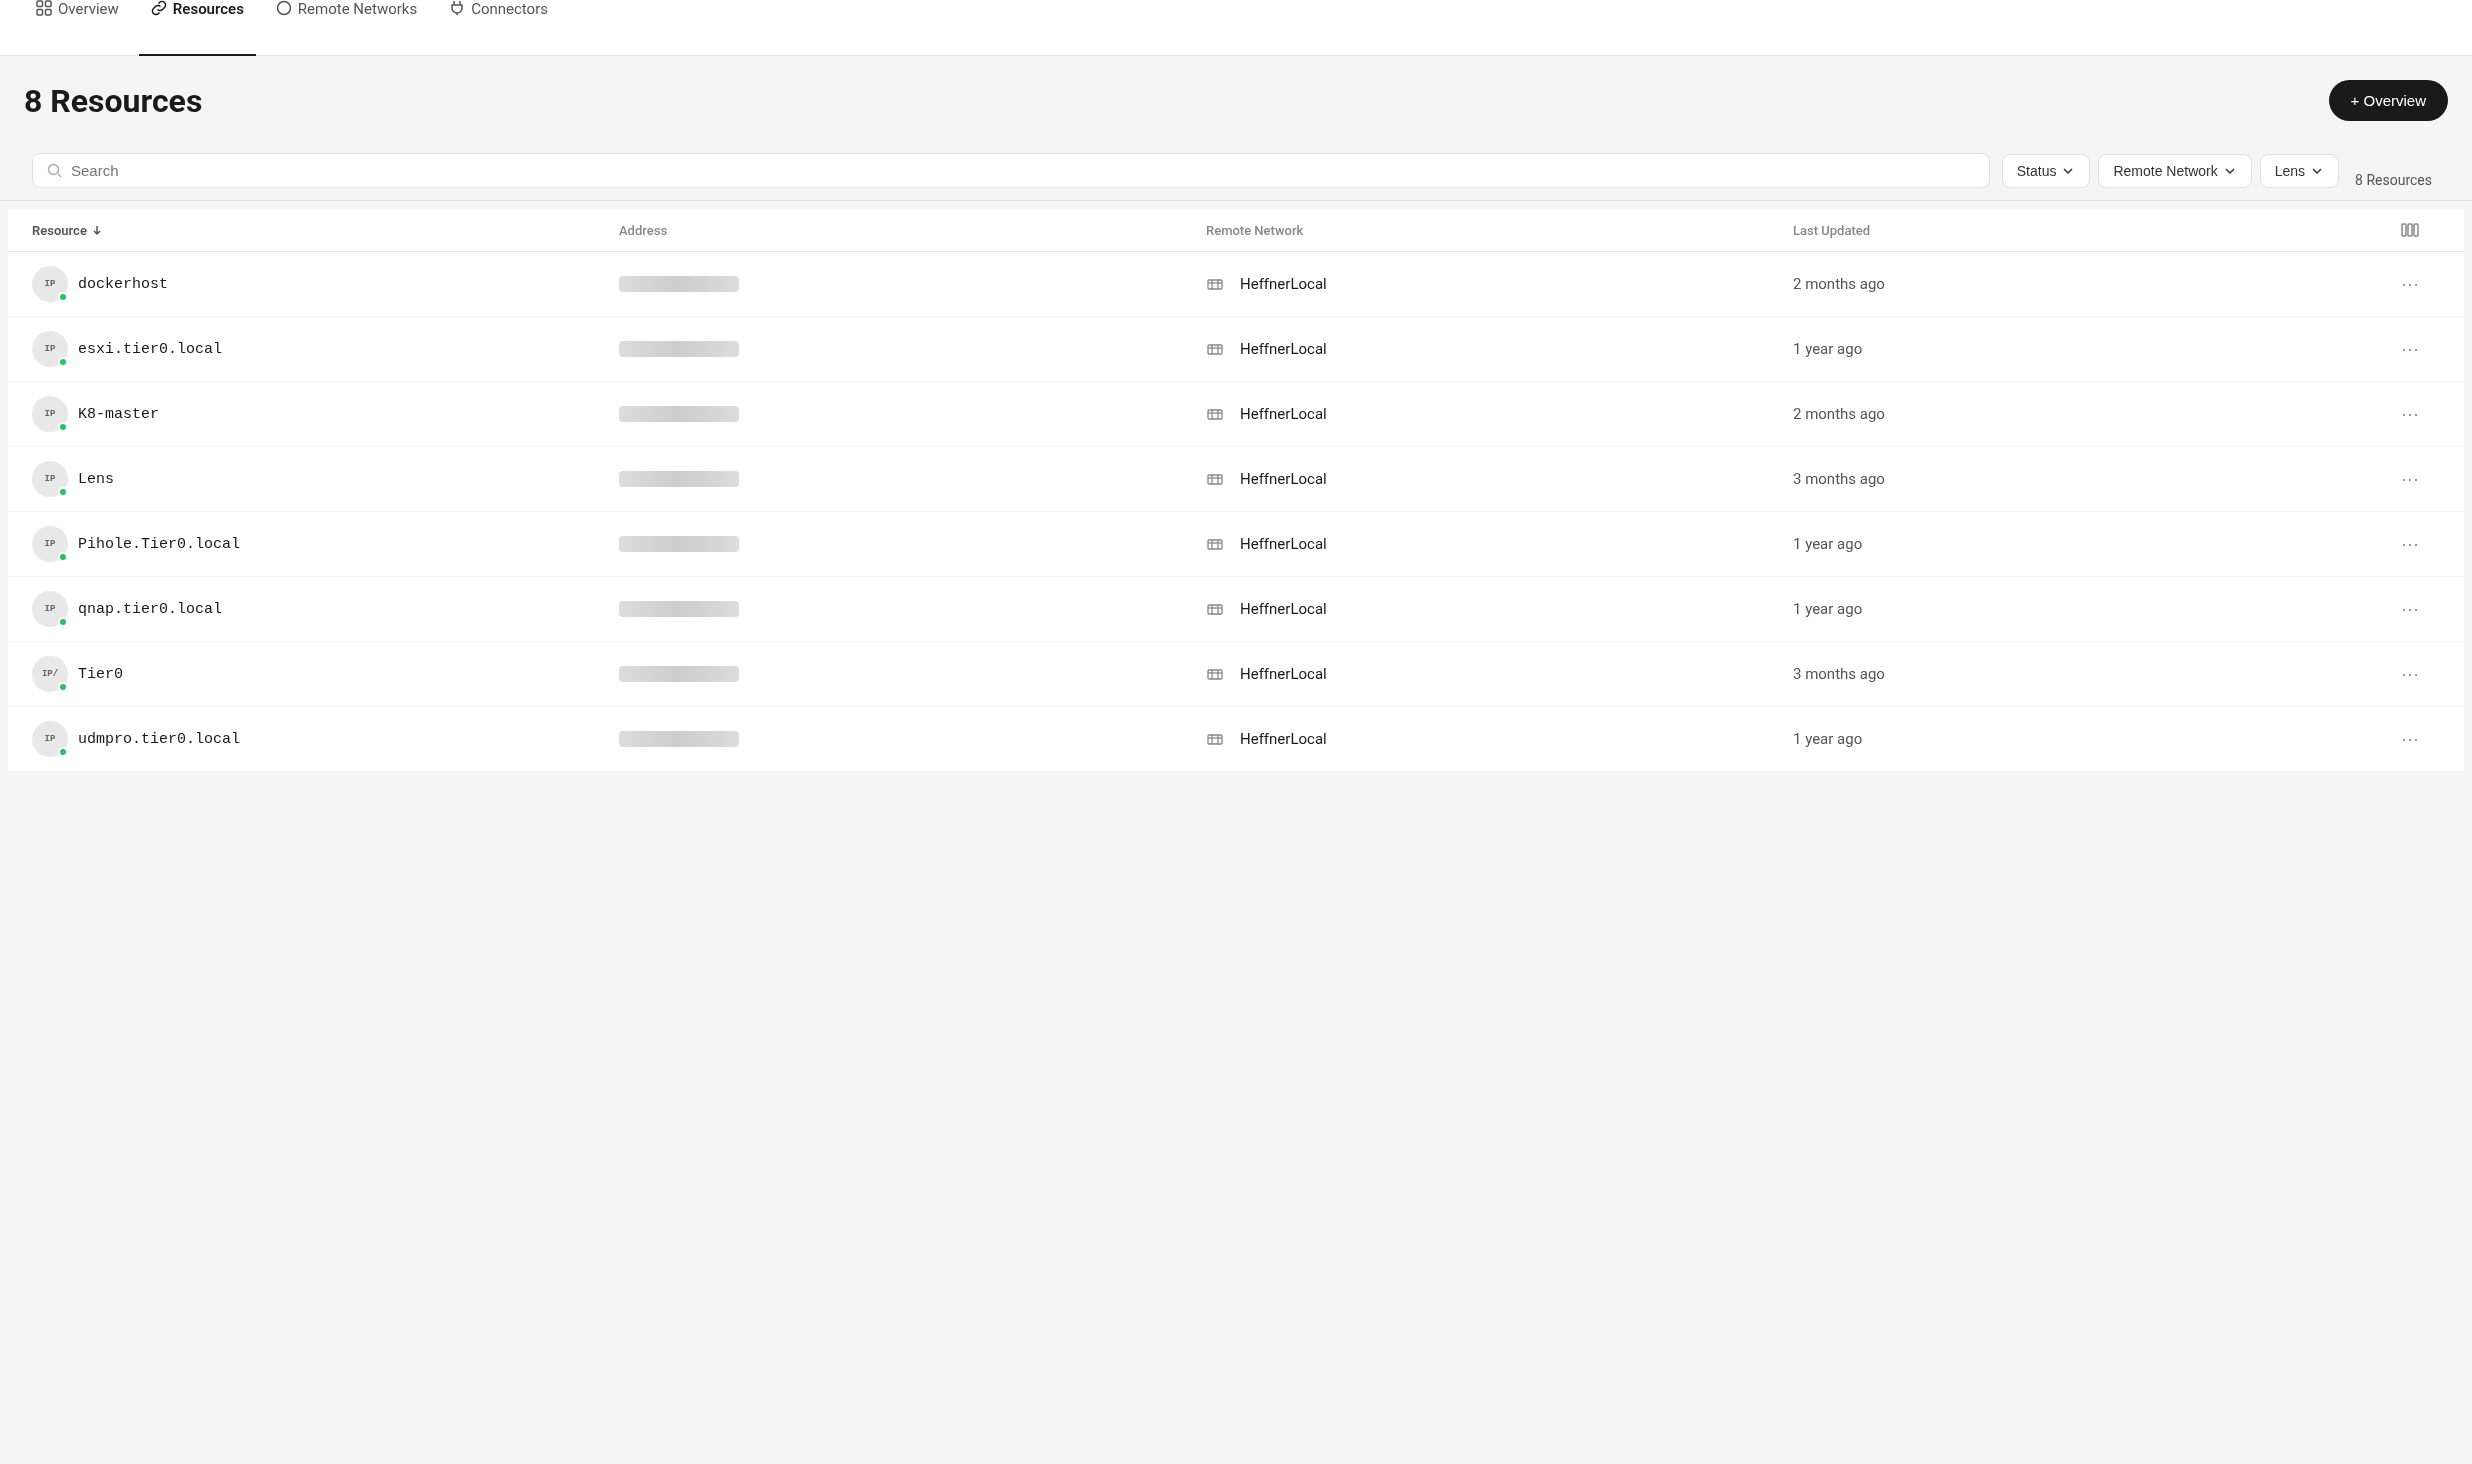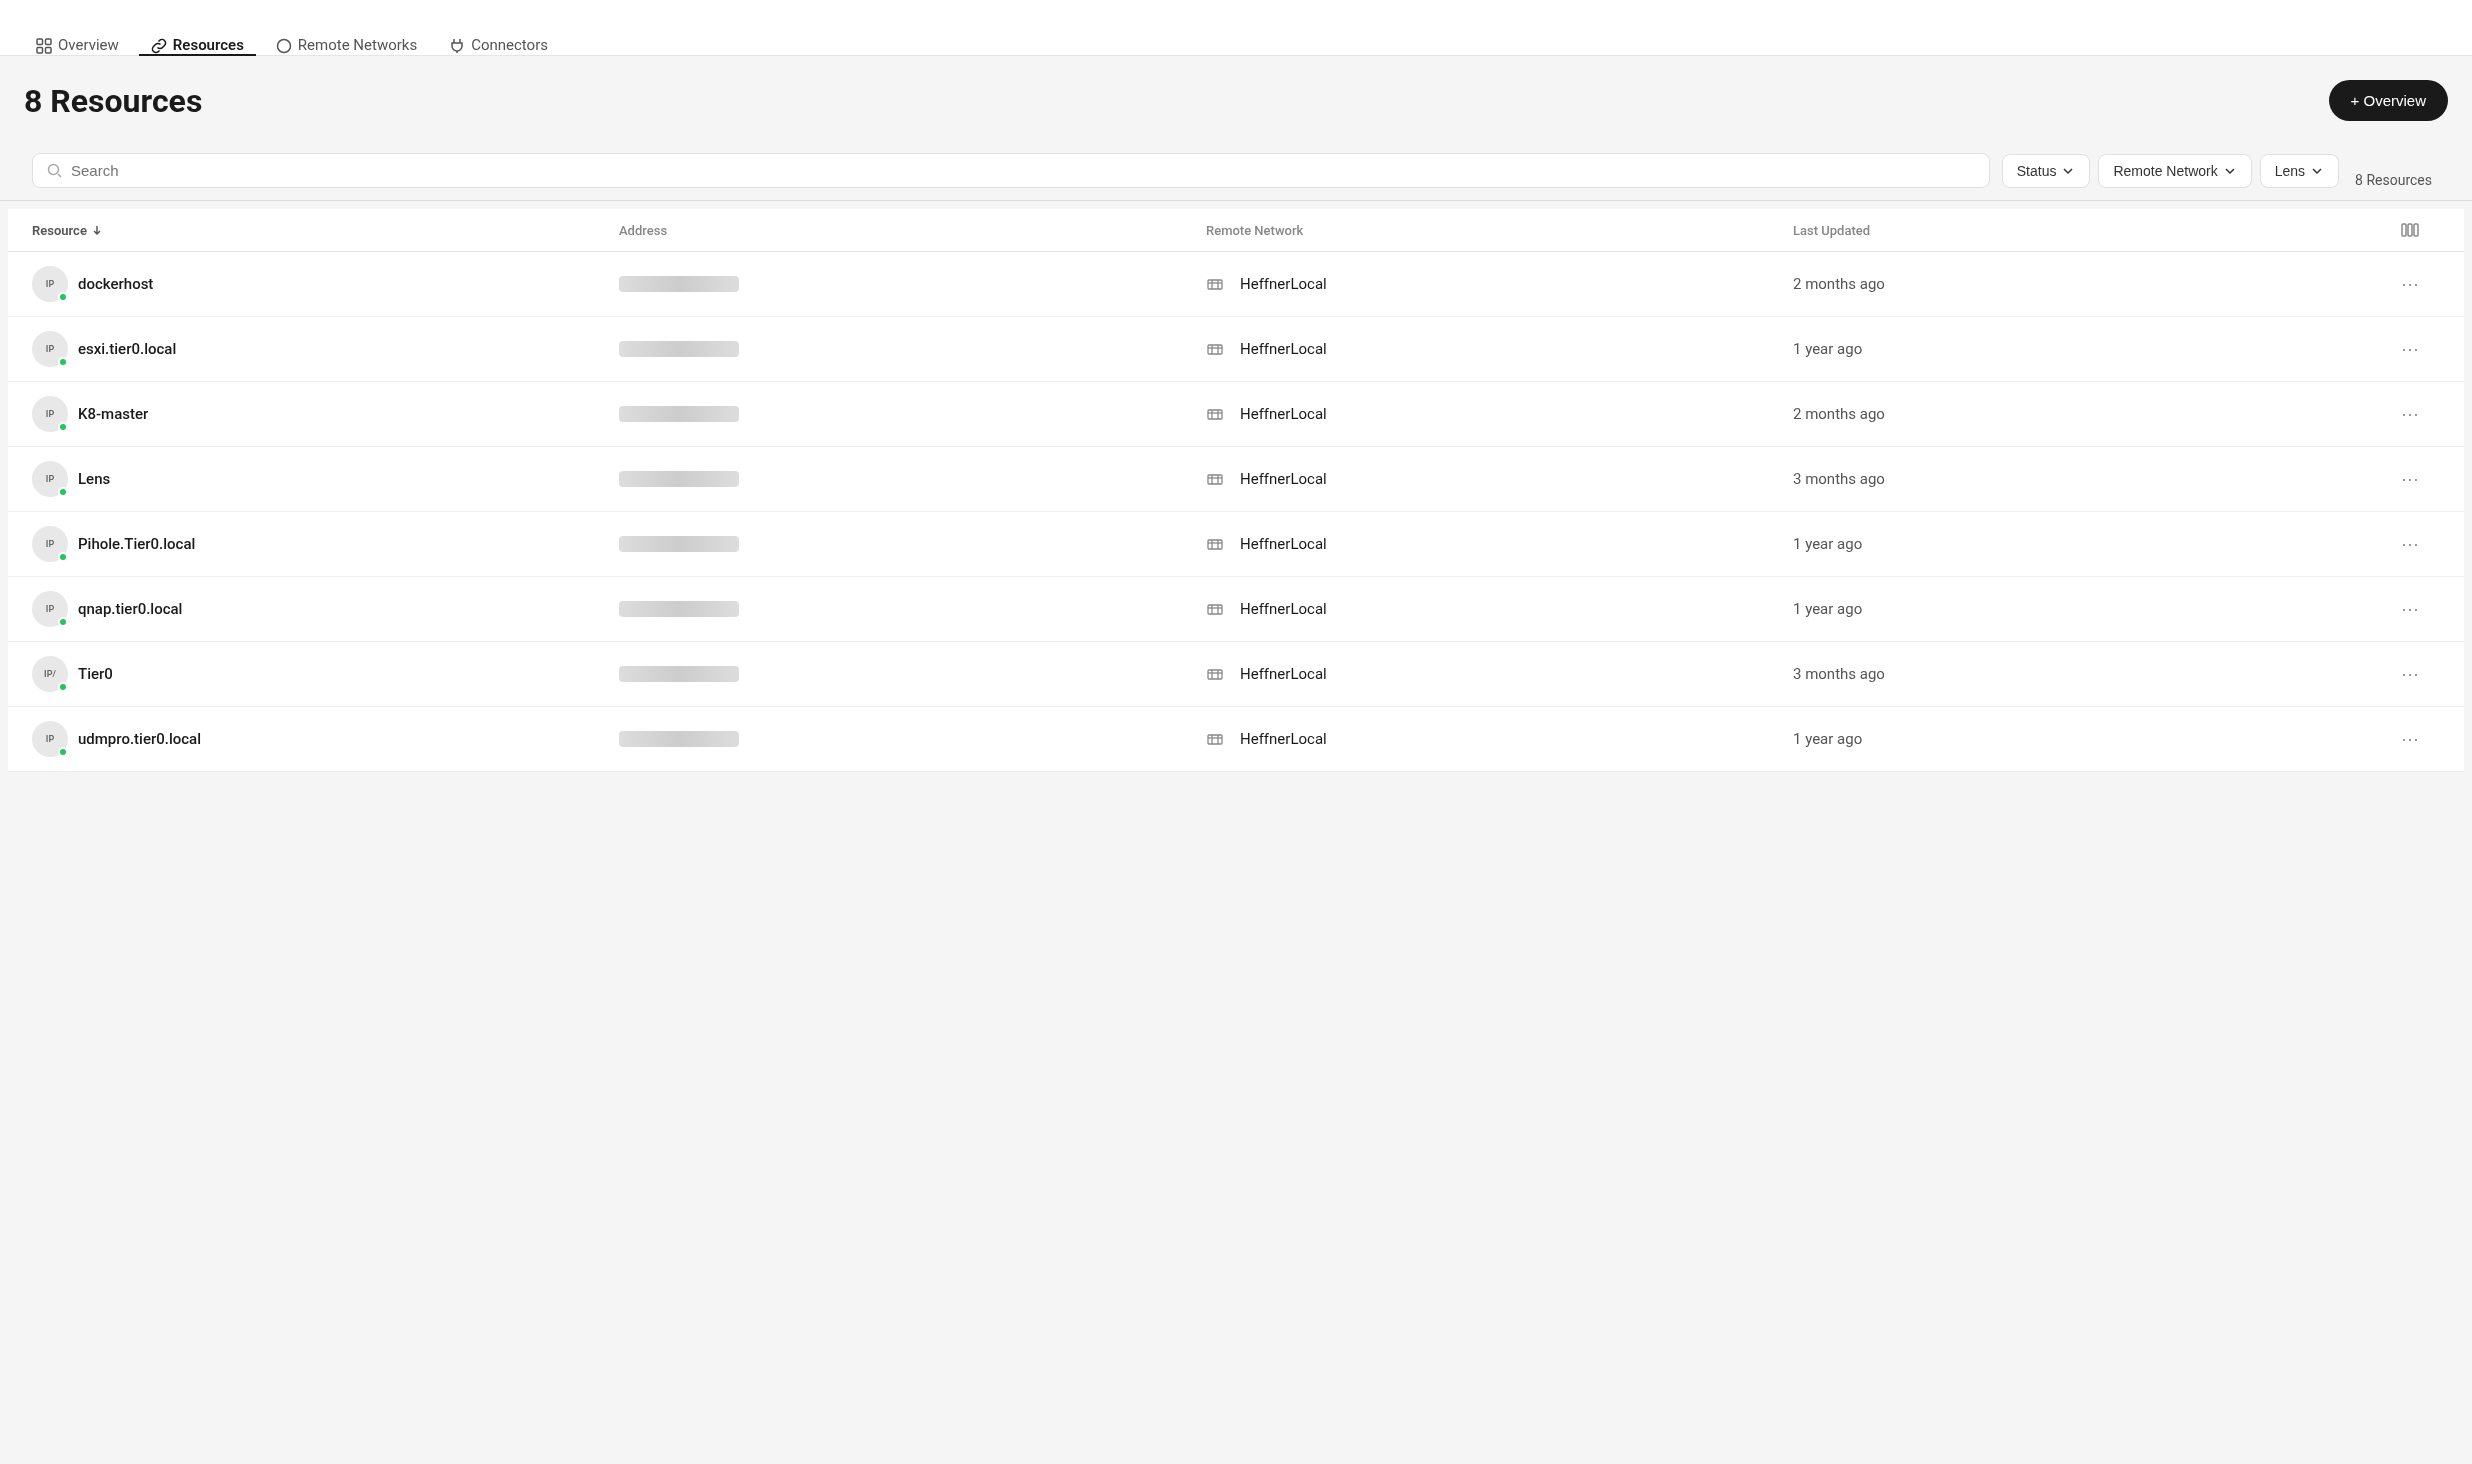--- a/index.html
+++ b/index.html
@@ -1,19 +1,19 @@
 <!DOCTYPE html>
 <html><head>
   <meta charset="utf-8">
   <style>
     * { box-sizing: border-box; margin: 0; padding: 0; }
     body { font-family: -apple-system, BlinkMacSystemFont, 'Segoe UI', Roboto, sans-serif; background: #f5f5f5; color: #1a1a1a; font-size: 15px; }
 
     .top-nav { display: flex; align-items: center; gap: 8px; padding: 0 24px; background: #fff; border-bottom: 1px solid #e5e5e5; height: 56px; }
-    .nav-item { display: flex; align-items: flex-end; gap: 6px; padding: 0 12px; height: 56px; cursor: pointer; color: #555; font-size: 15px; text-decoration: none; white-space: nowrap; border-bottom: 2px solid transparent; }
+    .nav-item { display: flex; align-items: flex-start; gap: 6px; padding: 0 12px; height: 56px; cursor: pointer; color: #555; font-size: 15px; text-decoration: none; white-space: nowrap; border-bottom: 2px solid transparent; }
     .nav-item.active { color: #1a1a1a; font-weight: 600; border-bottom: 2px solid #1a1a1a; }
     .nav-item svg { width: 16px; height: 16px; }
 
     .page-header { display: flex; align-items: center; justify-content: space-between; padding: 24px 24px 20px; background: #f5f5f5; }
     .page-title { font-size: 32px; font-weight: 700; color: #1a1a1a; }
     .add-btn { display: flex; align-items: center; gap: 6px; background: #1a1a1a; color: #fff; border: none; border-radius: 24px; padding: 12px 22px; font-size: 15px; font-weight: 500; cursor: pointer; }
 
     .filter-bar { display: flex; align-items: center; padding: 12px 32px; background: #f5f5f5; gap: 12px; border-bottom: 1px solid #ddd; }
     .search-box { display: flex; align-items: center; gap: 8px; flex: 1; background: #fff; border: 1px solid #e0e0e0; border-radius: 8px; padding: 8px 14px; }
     .search-box input { border: none; outline: none; font-size: 15px; color: #555; flex: 1; background: transparent; }
@@ -21,21 +21,21 @@
     .filter-btn { display: flex; align-items: center; gap: 5px; padding: 8px 14px; background: #fff; border: 1px solid #e0e0e0; border-radius: 8px; cursor: pointer; font-size: 14px; color: #333; white-space: nowrap; }
     .filter-btn svg { width: 14px; height: 14px; }
     .resources-count { font-size: 14px; color: #555; white-space: nowrap; padding: 0 8px; }
 
     .table-container { background: #fff; margin: 8px; }
     .table-header { display: grid; grid-template-columns: 2fr 2fr 2fr 2fr 60px; padding: 12px 24px; border-bottom: 1px solid #e5e5e5; align-items: center; }
     .col-header { font-size: 13px; color: #888; font-weight: 500; display: flex; align-items: center; gap: 4px; }
     .col-header.sortable { cursor: pointer; color: #555; font-weight: 600; }
     .table-row { display: grid; grid-template-columns: 2fr 2fr 2fr 2fr 60px; padding: 14px 24px; border-bottom: 1px solid #f0f0f0; align-items: center; }
 
-    .resource-cell { display: flex; align-items: center; gap: 10px; }
+    .resource-cell { display: flex; align-items: center; gap: 10px; font-family: Liberation Mono, monospace; }
     .avatar { width: 36px; height: 36px; border-radius: 50%; background: #e8e8e8; display: flex; align-items: center; justify-content: center; font-size: 10px; font-weight: 600; color: #555; position: relative; flex-shrink: 0; }
     .status-dot { width: 10px; height: 10px; border-radius: 50%; background: #22c55e; position: absolute; bottom: 0; right: 0; border: 2px solid #fff; }
     .resource-name { font-size: 15px; font-weight: 500; color: #1a1a1a; }
 
     .address-cell { display: flex; align-items: center; }
     .blurred-addr { width: 120px; height: 16px; background: linear-gradient(90deg, #ddd 0%, #ccc 50%, #ddd 100%); border-radius: 4px; }
 
     .network-cell { display: flex; align-items: center; gap: 16px; font-size: 15px; color: #1a1a1a; }
 
     .time-cell { font-size: 15px; color: #555; }

